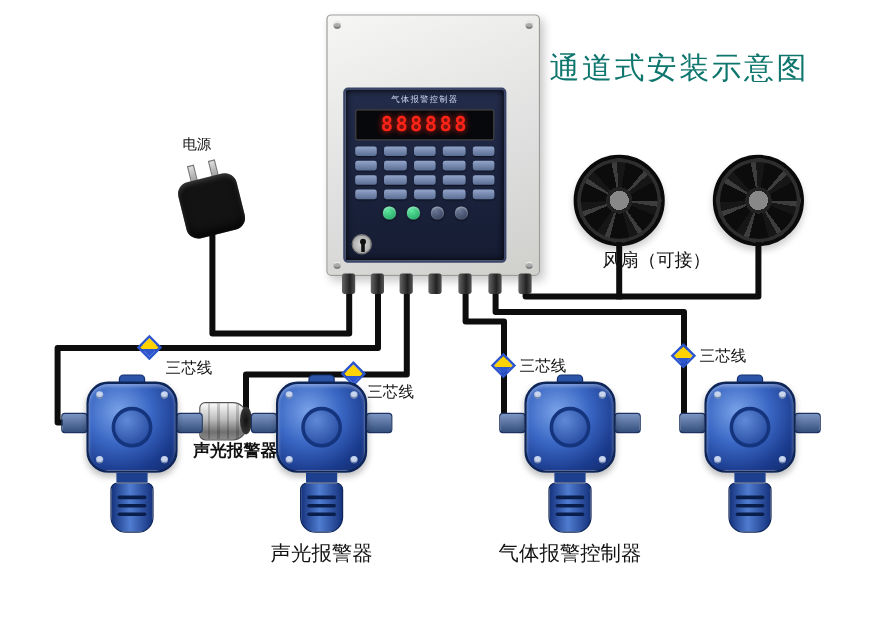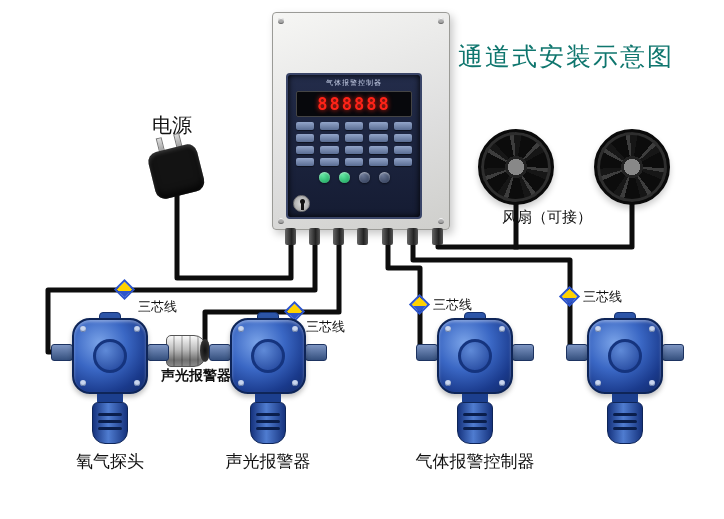--- a/index.html
+++ b/index.html
@@ -8,21 +8,21 @@
   .stage *{box-sizing:border-box;}
   .abs{position:absolute;}
   svg.wires{position:absolute;left:0;top:0;z-index:1;}
   .layer{position:absolute;left:0;top:0;width:100%;height:100%;z-index:2;}
 
   
   .title{left:458px;top:40px;width:250px;font-size:25px;letter-spacing:2px;
          font-family:Liberation Serif, serif;color:#0f766e;}
 
   
-  .power-label{left:152px;top:112px;font-size:20px;}
+  .power-label{left:152px;top:112px;font-size:12px;}
   .plug{left:148px;top:134px;width:60px;height:64px;transform:rotate(-14deg);}
   .plug .prong{position:absolute;top:0;width:6px;height:16px;background:linear-gradient(#ddd,#999);border:1px solid #777;}
   .plug .p1{left:15px}.plug .p2{left:33px}
   .plug .plug-body{position:absolute;top:13px;left:2px;width:50px;height:48px;background:#131313;border-radius:10px;
         box-shadow:inset 0 2px 4px rgba(255,255,255,.18),inset 0 -5px 7px rgba(0,0,0,.7);}
 
   
   .controller{left:272px;top:12px;width:178px;height:218px;border-radius:4px;
       background:linear-gradient(160deg,#f6f6f4,#dedede 60%,#cfcfcc);
       border:1px solid #9b9b97;box-shadow:3px 4px 8px rgba(0,0,0,.22);}
@@ -203,21 +203,20 @@
           <div class="bolt b4"></div>
         <div class="ring"></div>
       </div>
       <div class="neck"></div>
       <div class="sensor">
         <div class="slot sl1"></div>
           <div class="slot sl2"></div>
           <div class="slot sl3"></div>
       </div>
     </div>
-    <div class="dlabel" style="left:52px;width:116px">氧气探头</div>
 
     <div class="detector" style="left:210px">
       <div class="cap"></div>
       <div class="port pl"></div>
       <div class="port pr"></div>
       <div class="dbody">
         <div class="bolt b1"></div>
           <div class="bolt b2"></div>
           <div class="bolt b3"></div>
           <div class="bolt b4"></div>

